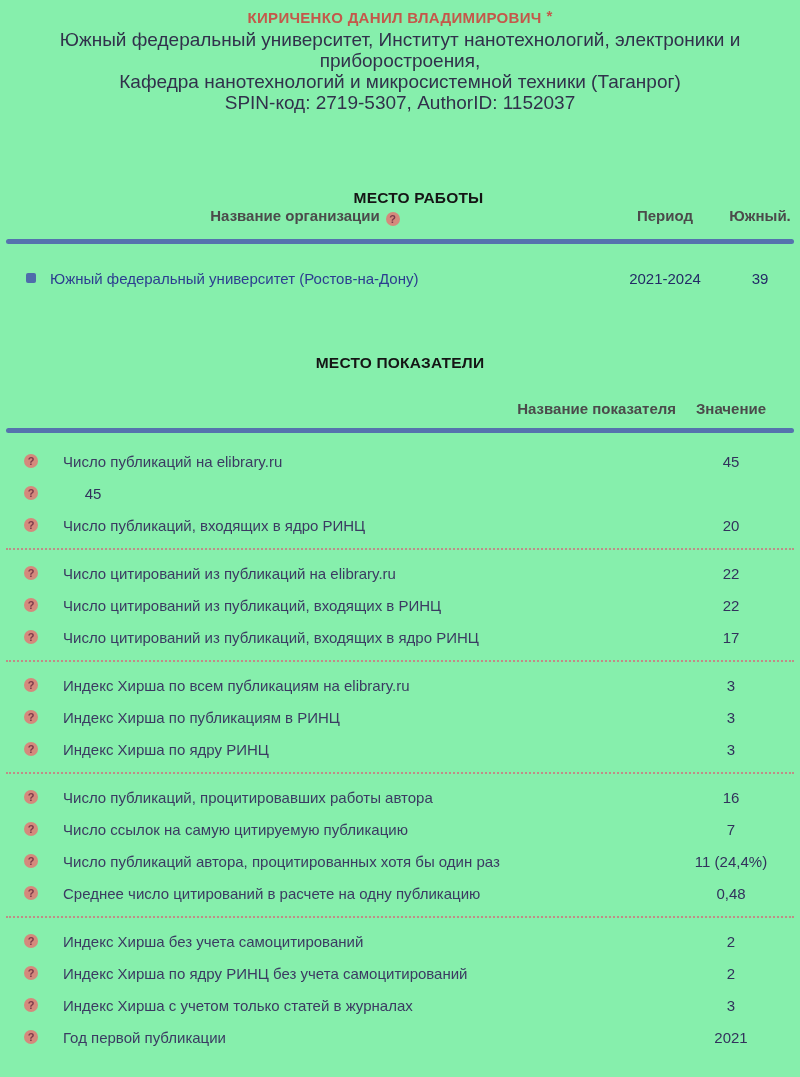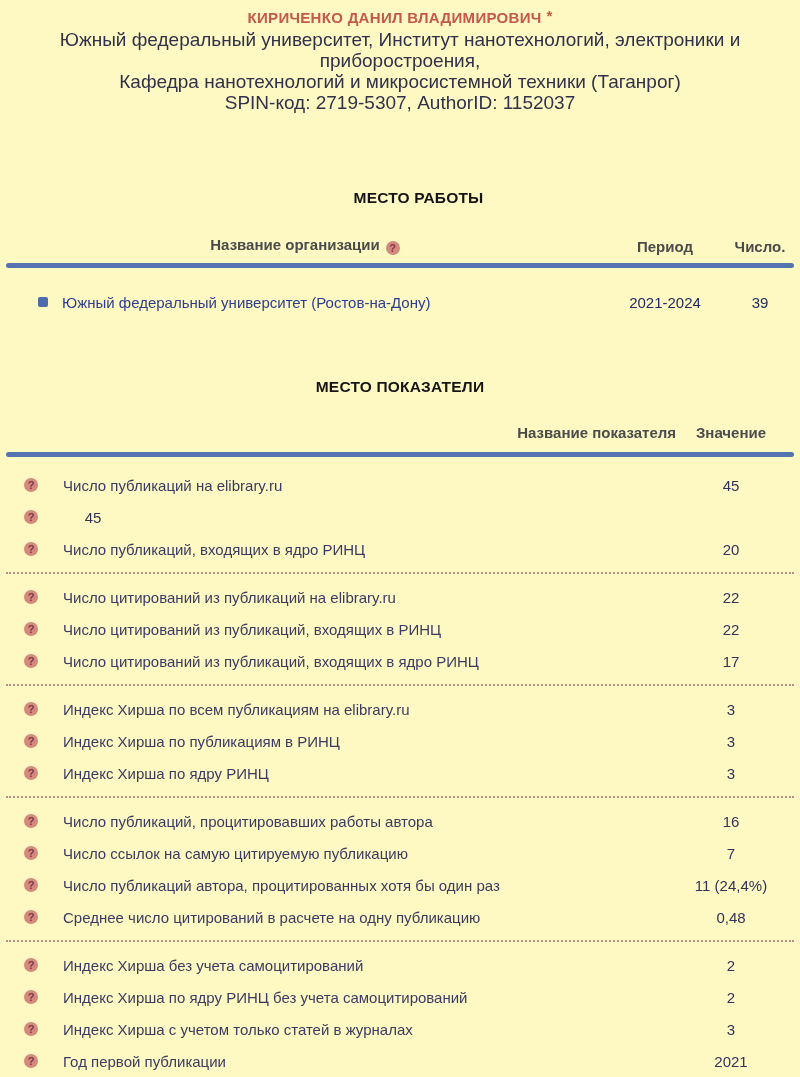--- a/index.html
+++ b/index.html
@@ -1,19 +1,19 @@
 <!DOCTYPE html>
 <html><head>
 <meta charset="utf-8">
 <style>
   html,body { margin:0; padding:0; }
   .page {
     position:relative;
     width:800px; height:1077px;
-    background:#fef9c3;
+    background:#86efac;
     font-family:"Liberation Sans", sans-serif;
     overflow:hidden;
     box-sizing:border-box;
   }
   
   .top-header { text-align:center; padding-top:7px; }
   .author-name {
     font-size:15px; font-weight:bold; letter-spacing:.3px;
     color:#c4584a; display:inline-block; line-height:22px;
   }
@@ -35,28 +35,28 @@
   .blue-rule { height:5px; background:#5573ae; border-radius:3px; margin:0 6px; }
   .hdr-text { font-weight:bold; color:#4b4b4b; font-size:15px; }
   .help-icon {
     display:inline-flex; width:14px; height:14px; border-radius:50%;
     background:#d5897c; color:#7c3a4b; font-size:11px; font-weight:bold;
     align-items:center; justify-content:center; line-height:14px;
     flex:none; cursor:pointer; user-select:none;
   }
 
   
-  .work-header { display:flex; align-items:flex-end; margin-top:24px; height:24px; }
+  .work-header { display:flex; align-items:flex-start; height:24px; }
   .work-header .col-org { flex:1; text-align:center; }
   .work-header .col-org .help-icon { margin-left:6px; vertical-align:-2px; display:inline-flex; }
   .col-period { width:110px; text-align:center; flex:none; }
   .col-publ   { width:80px;  text-align:center; flex:none; }
   .work-rule { margin-top:8px; }
   .work-row { display:flex; align-items:center; margin-top:22px; height:24px; }
-  .org-cell { flex:1; display:flex; align-items:center; padding-left:38px; }
+  .org-cell { flex:1; display:flex; align-items:center; padding-left:26px; }
   .org-bullet { width:10px; height:10px; background:#4e6cab; border-radius:2px; flex:none; }
   .org-link { margin-left:14px; color:#2c3d90; font-size:15px; text-decoration:none; cursor:pointer; }
   .work-row .col-period, .work-row .col-publ { color:#232a66; font-size:15px; }
 
   
   .metrics-header { display:flex; align-items:center; margin-top:24px; height:24px; }
   .metrics-header .col-name { flex:1; text-align:right; }
   .col-value { width:110px; text-align:center; flex:none; margin-right:14px; }
   .metrics-rule { margin-top:8px; }
   .metrics-body { padding-top:12px; }
@@ -79,21 +79,21 @@
     <div class="aff-line">SPIN-код: 2719-5307, AuthorID: 1152037</div>
   </div>
 
   <div class="section-title title-work">МЕСТО РАБОТЫ</div>
 
   <div class="work-header">
     <div class="col-org hdr-text">
       <span>Название организации</span><span class="help-icon" style="margin-left:6px;">?</span>
     </div>
     <div class="col-period hdr-text">Период</div>
-    <div class="col-publ hdr-text">Число.</div>
+    <div class="col-publ hdr-text">Южный.</div>
   </div>
   <div class="blue-rule work-rule"></div>
 
   <div class="work-row">
     <div class="org-cell">
       <span class="org-bullet"></span>
       <a class="org-link">Южный федеральный университет (Ростов-на-Дону)</a>
     </div>
     <div class="col-period">2021-2024</div>
     <div class="col-publ">39</div>

